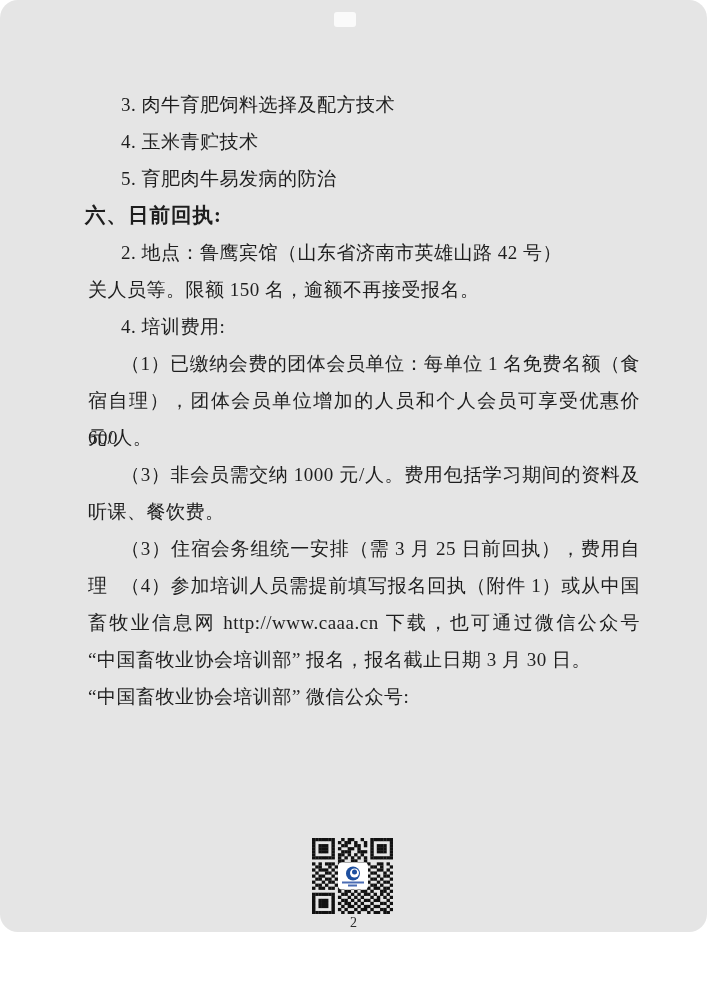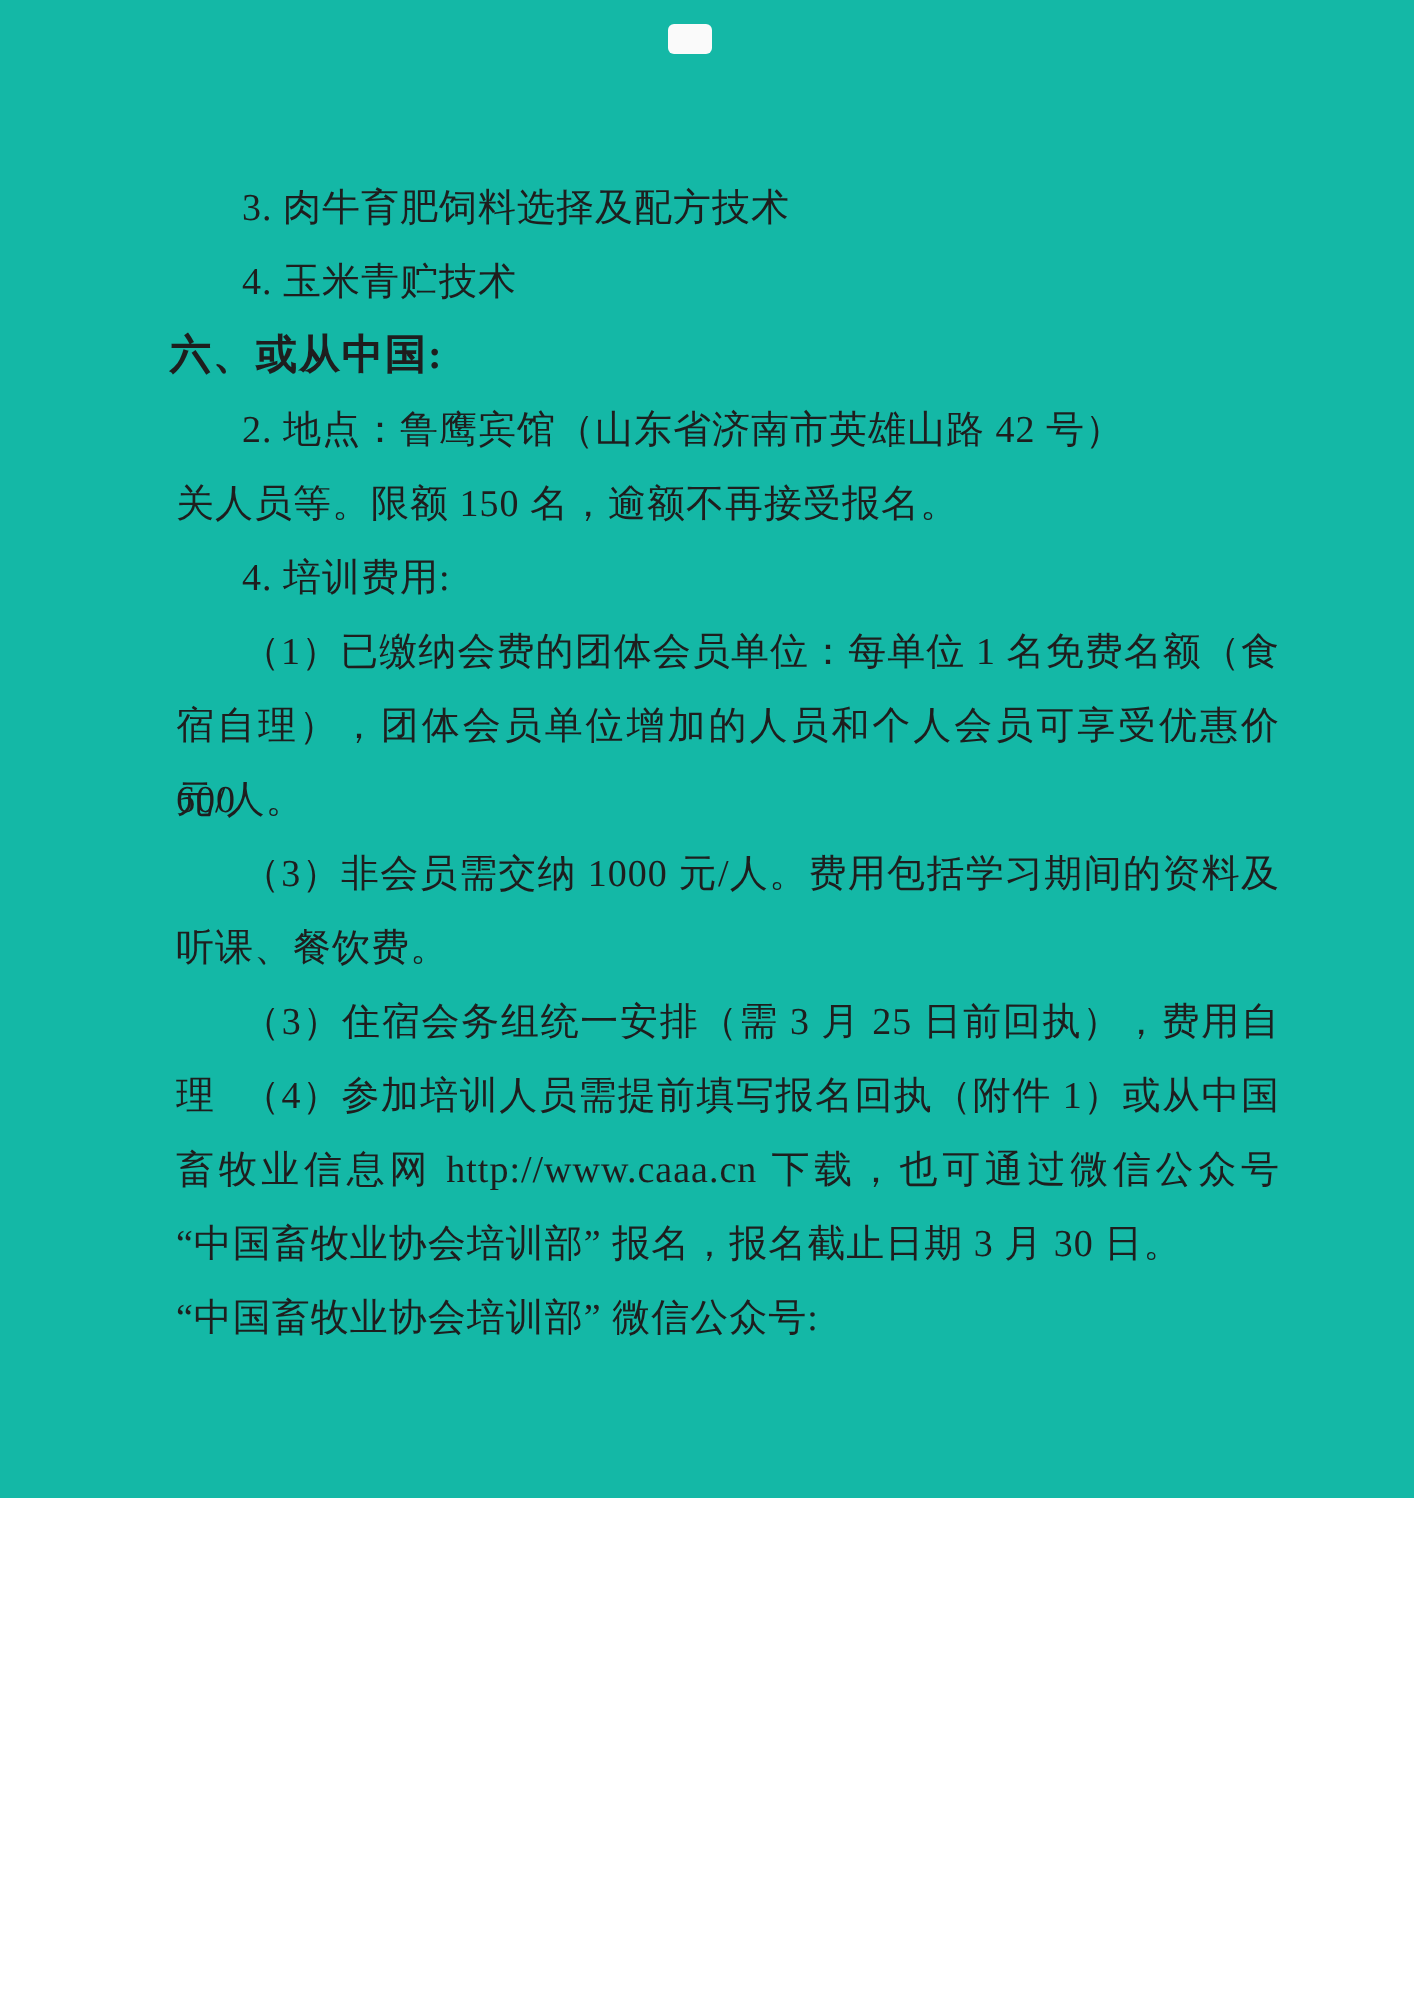--- a/index.html
+++ b/index.html
@@ -3,25 +3,26 @@
 <meta charset="utf-8">
 <style>
   html, body {
     margin: 0;
     padding: 0;
     background: #ffffff;
   }
   .page {
     position: relative;
     width: 707px;
-    height: 749px;
-    background: #14b8a6;
+    height: 932px;
+    background: #e5e5e5;
     overflow: hidden;
     font-family: "Liberation Serif", "DejaVu Serif", serif;
     color: #1e1e1e;
+    border-radius: 18px;
   }
   
   .top-smudge {
     position: absolute;
     left: 334px;
     top: 12px;
     width: 22px;
     height: 15px;
     background: #fafafa;
     border-radius: 3px;
@@ -130,21 +131,22 @@
 </head>
 <body>
 
 <div class="page">
 
   <div class="top-smudge"></div>
 
   <div class="doc">
     <div class="line indent">3. 肉牛育肥饲料选择及配方技术</div>
     <div class="line indent">4. 玉米青贮技术</div>
-    <div class="line heading">六、或从中国:</div>
+    <div class="line indent">5. 育肥肉牛易发病的防治</div>
+    <div class="line heading">六、日前回执:</div>
     <div class="line indent">2. 地点：鲁鹰宾馆（山东省济南市英雄山路 42 号）</div>
     <div class="line flush">关人员等。限额 150 名，逾额不再接受报名。</div>
     <div class="line indent">4. 培训费用:</div>
     <div class="line indent full">（1）已缴纳会费的团体会员单位：每单位 1 名免费名额（食</div>
     <div class="line flush full">宿自理），团体会员单位增加的人员和个人会员可享受优惠价 600</div>
     <div class="line flush">元/人。</div>
     <div class="line indent full">（3）非会员需交纳 1000 元/人。费用包括学习期间的资料及</div>
     <div class="line flush">听课、餐饮费。</div>
     <div class="line indent full">（3）住宿会务组统一安排（需 3 月 25 日前回执），费用自理</div>
     <div class="line indent full">（4）参加培训人员需提前填写报名回执（附件 1）或从中国</div>

